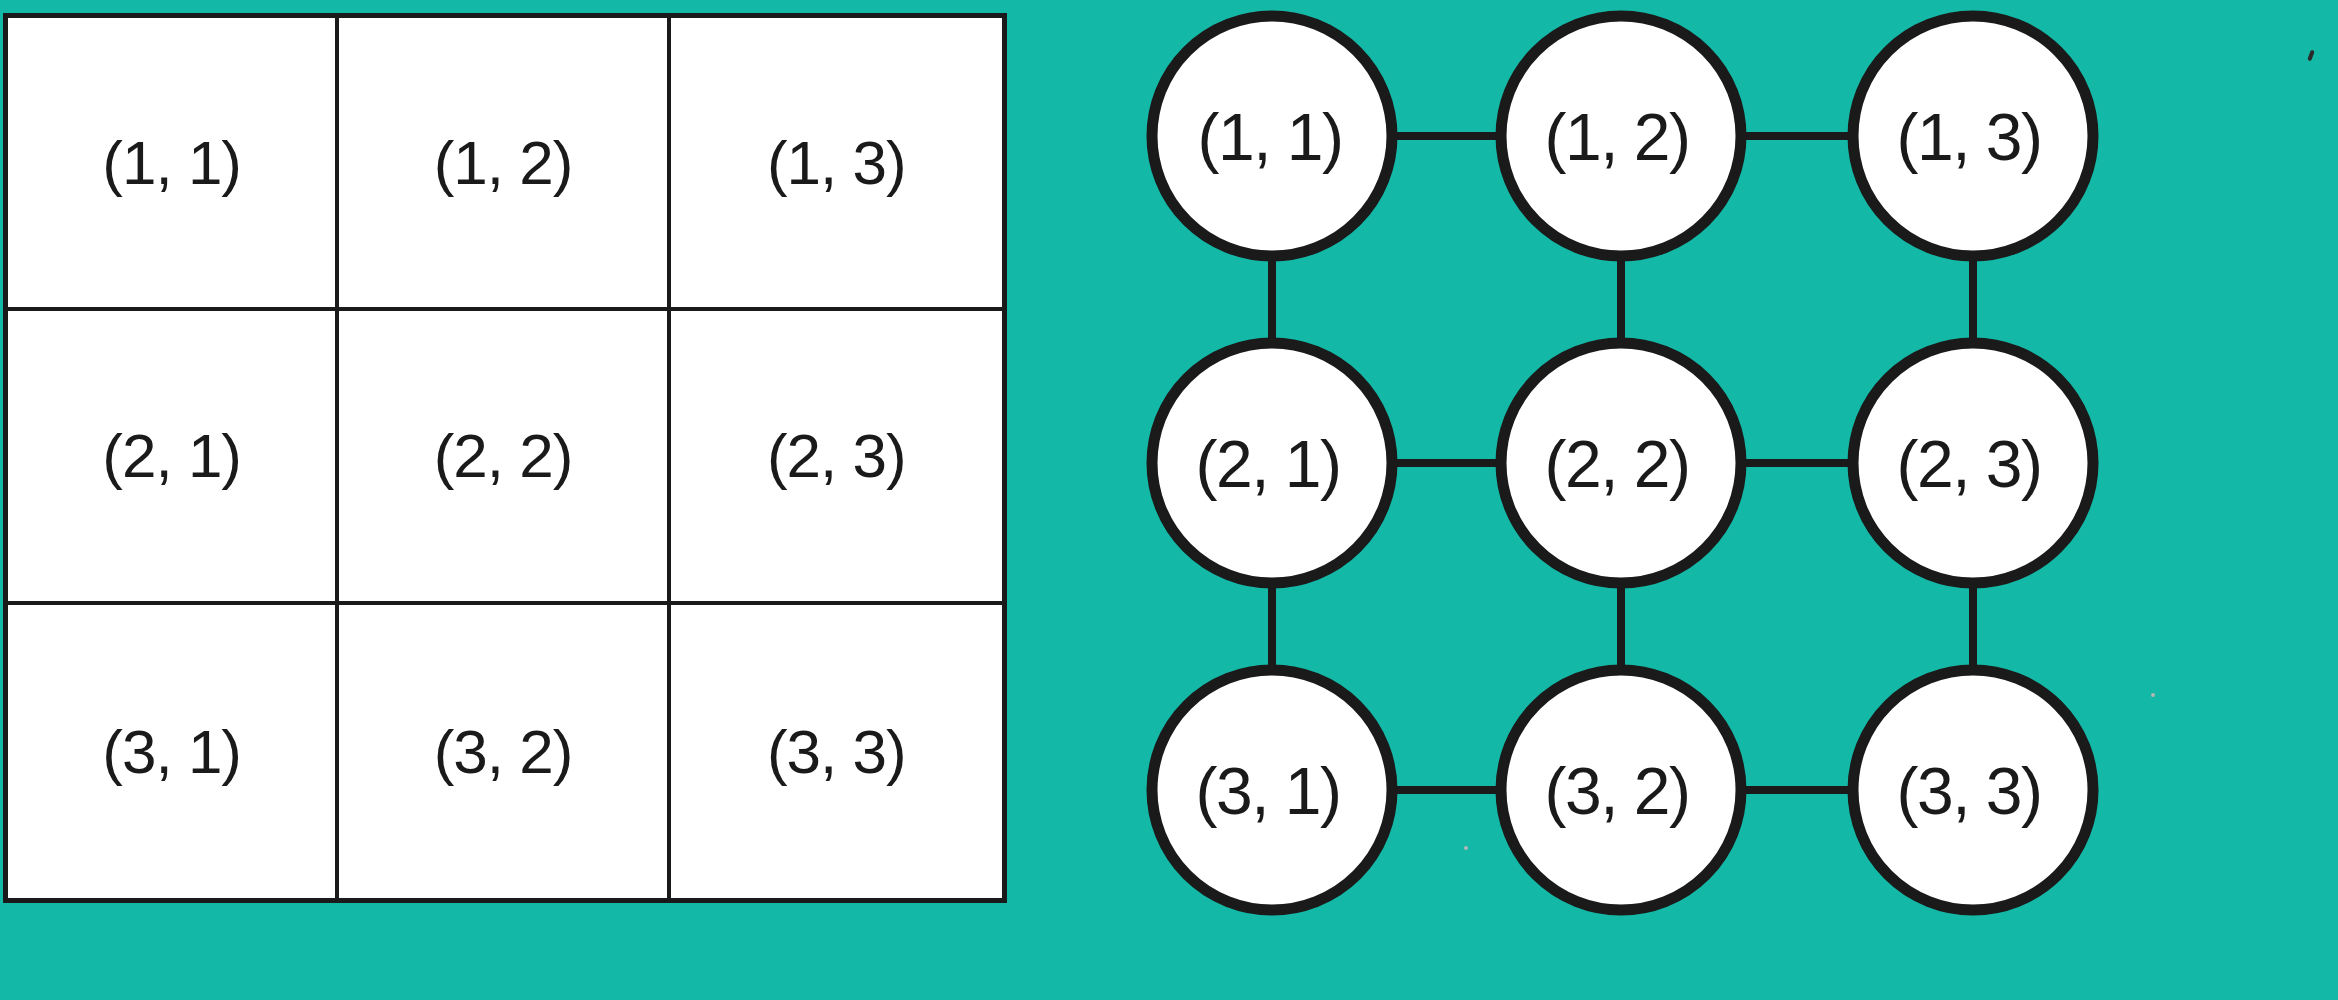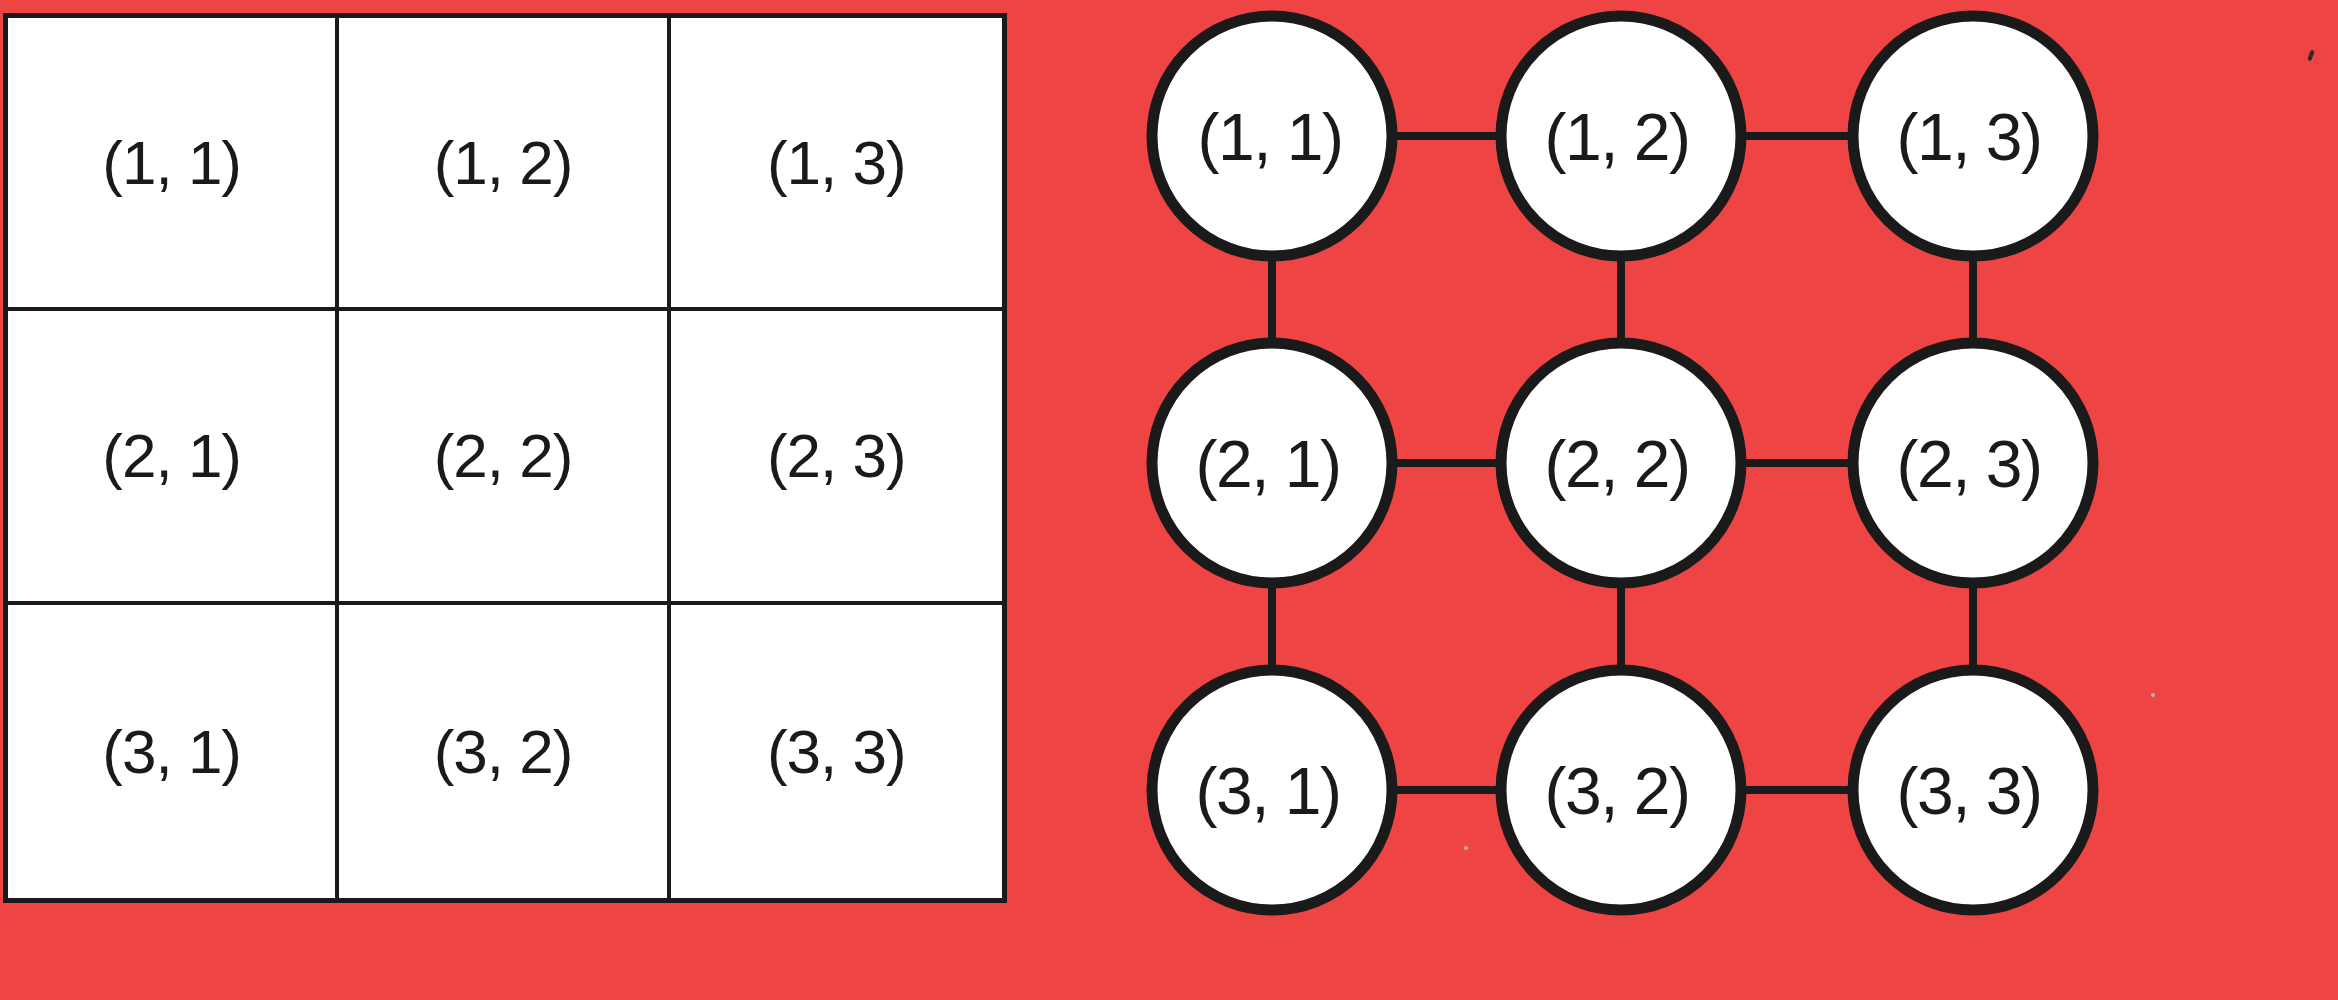--- a/index.html
+++ b/index.html
@@ -4,21 +4,21 @@
 <style>
   html, body {
     margin: 0;
     padding: 0;
     background: #ffffff;
   }
   .canvas {
     position: relative;
     width: 2338px;
     height: 1000px;
-    background: #ef4444;
+    background: #14b8a6;
     overflow: hidden;
     font-family: "Liberation Sans", "DejaVu Sans", sans-serif;
     color: #1a1a1a;
   }
 
   
   .grid-table {
     position: absolute;
     left: 3px;
     top: 13px;

